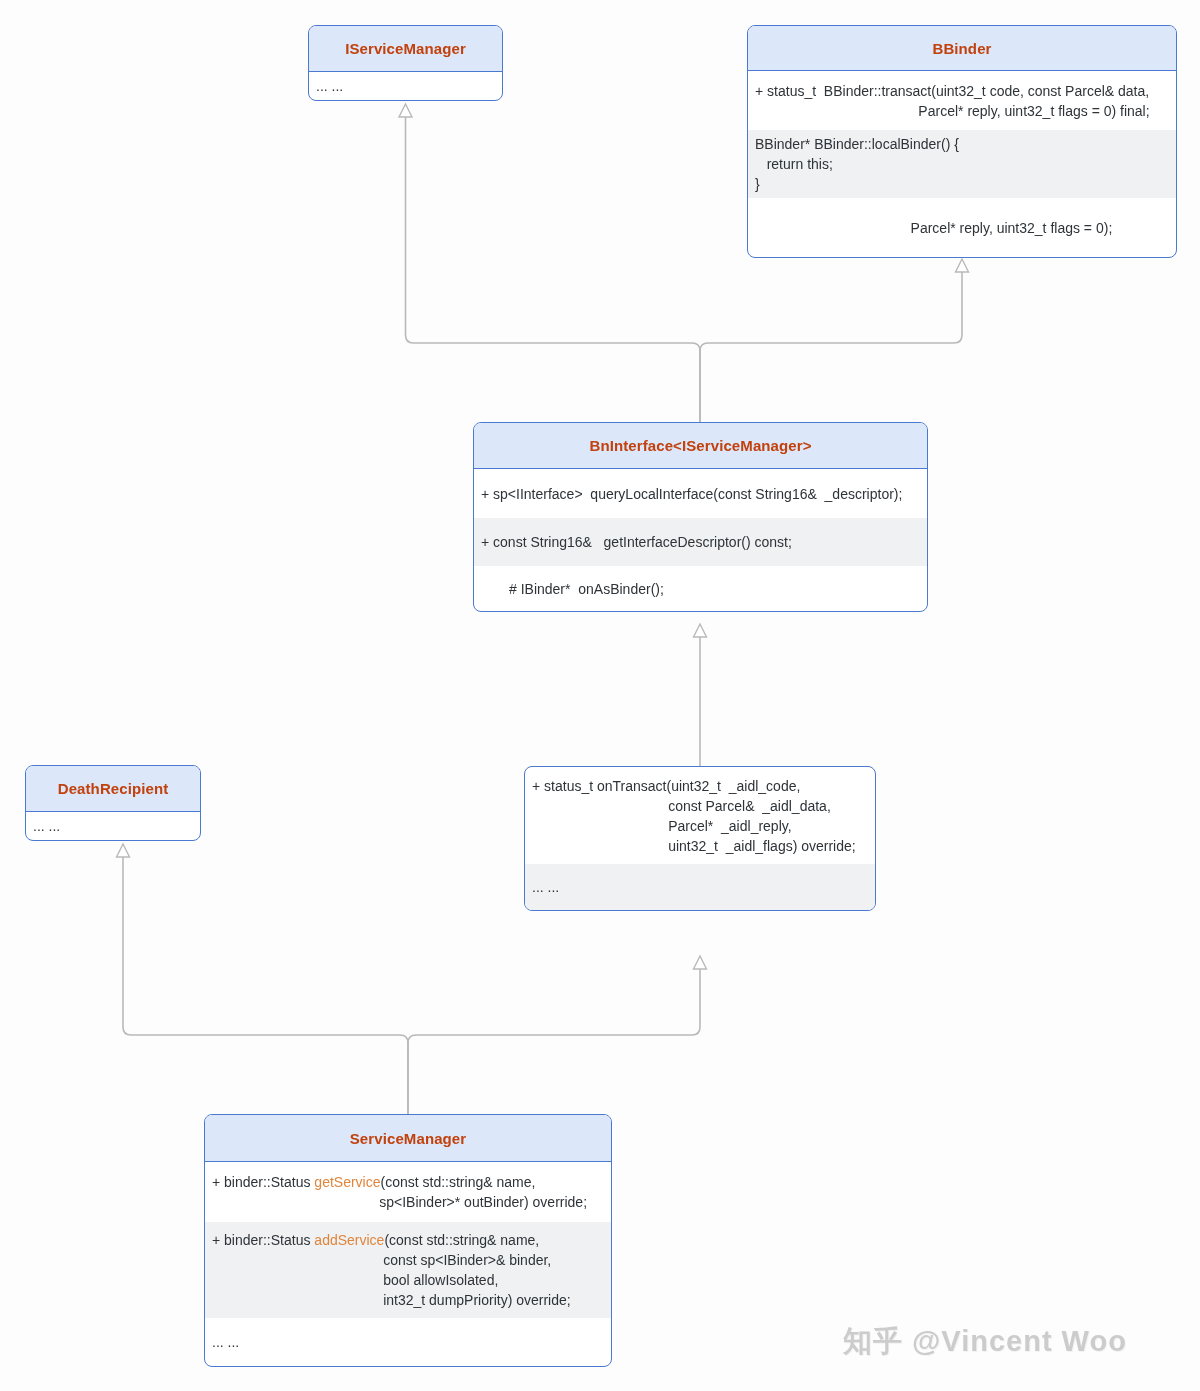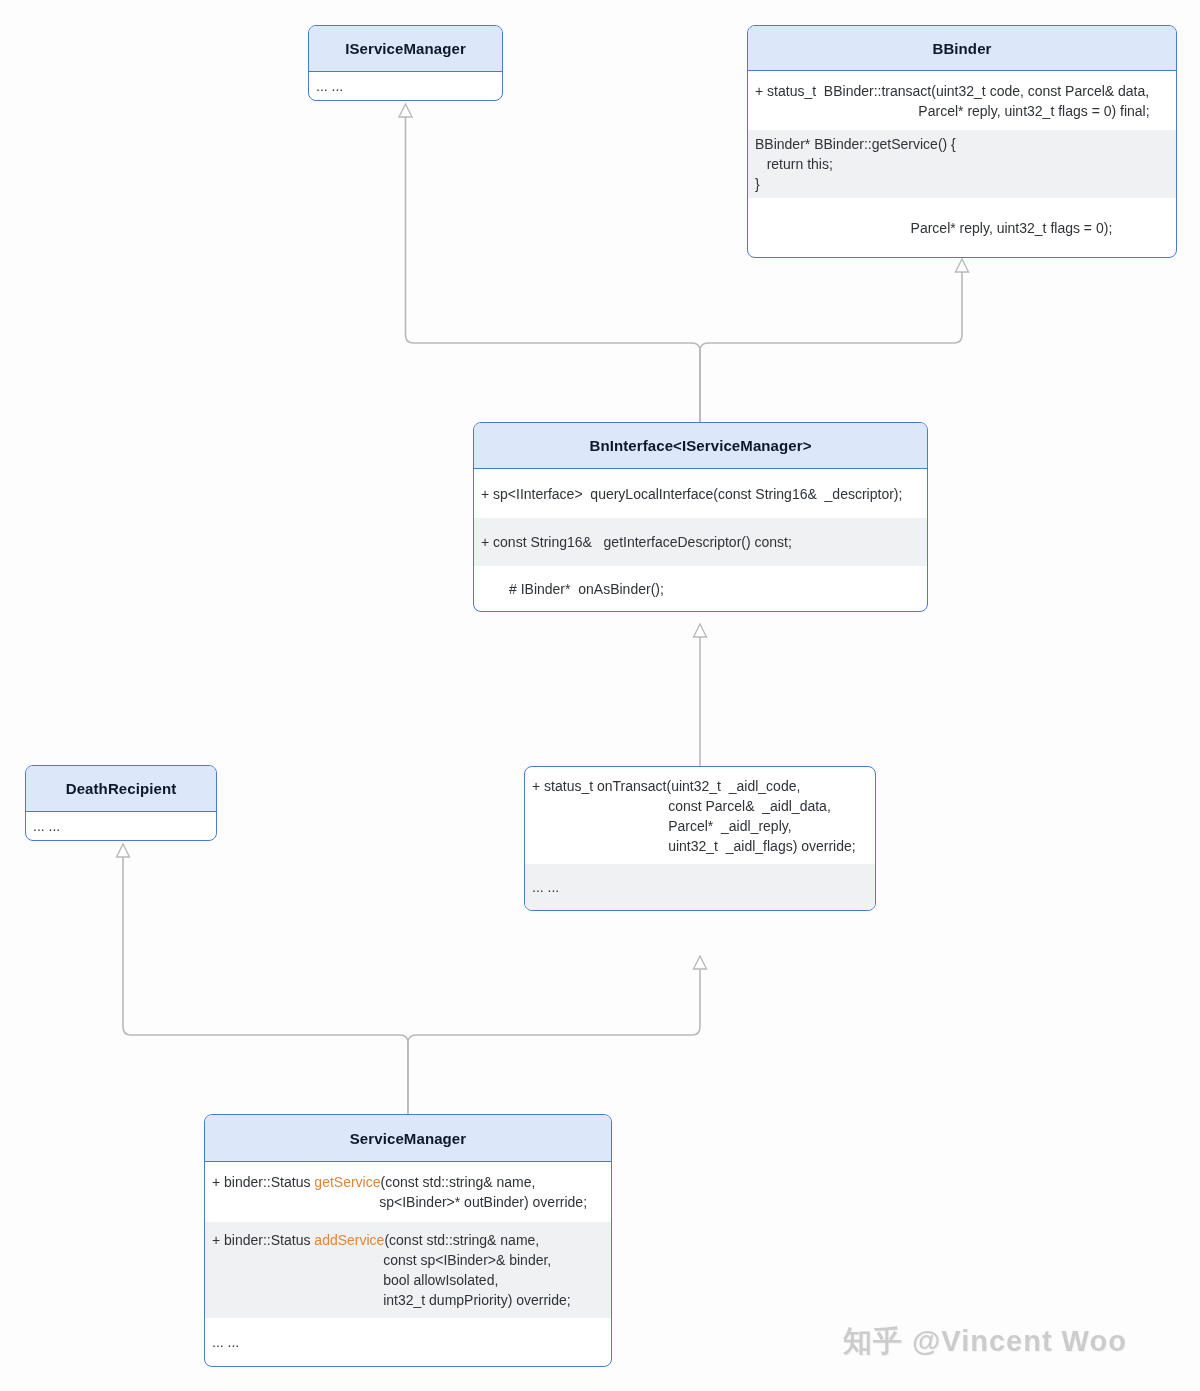--- a/index.html
+++ b/index.html
@@ -28,21 +28,21 @@
     position:absolute;
     background:#ffffff;
     border:1.7px solid var(--blue);
     border-radius:8px;
     overflow:hidden;
   }
   .class-header{
     background:var(--header-fill);
     border-bottom:1.7px solid var(--blue);
     display:flex;align-items:center;justify-content:center;
-    font-weight:bold;font-size:15px;color:#0f172a;
+    font-weight:bold;font-size:15px;color:#c2410c;
     letter-spacing:.1px;
   }
   .compartment{
     display:flex;flex-direction:column;justify-content:center;
     padding-left:7px;padding-right:4px;
     font-size:14px;color:var(--ink);
     overflow:hidden;
   }
   .compartment:nth-child(even){background:var(--alt-fill);}
   .code-line{white-space:pre;line-height:20px;}
@@ -58,21 +58,21 @@
   #cls-bbinder .compartment:nth-child(1){height:59px;}
   #cls-bbinder .compartment:nth-child(2){height:68px;}
   #cls-bbinder .compartment:nth-child(3){height:59px;}
 
   #cls-bninterface{left:473px;top:422px;width:455px;}
   #cls-bninterface .class-header{height:46px;}
   #cls-bninterface .compartment:nth-child(1){height:49px;}
   #cls-bninterface .compartment:nth-child(2){height:48px;}
   #cls-bninterface .compartment:nth-child(3){height:45px;margin-left:28px;}
 
-  #cls-deathrecipient{left:25px;top:765px;width:192px;}
+  #cls-deathrecipient{left:25px;top:765px;width:176px;}
   #cls-deathrecipient .class-header{height:46px;}
   #cls-deathrecipient .compartment:nth-child(1){height:28px;}
 
   #cls-bnservicemanager{left:524px;top:766px;width:352px;}
   #cls-bnservicemanager .class-header{height:44px;}
   #cls-bnservicemanager .compartment:nth-child(1){height:97px;}
   #cls-bnservicemanager .compartment:nth-child(2){height:46px;}
 
   #cls-servicemanager{left:204px;top:1114px;width:408px;}
   #cls-servicemanager .class-header{height:47px;}
@@ -120,21 +120,21 @@
   </div>
 
   <div class="class-box" id="cls-bbinder">
     <div class="class-header">BBinder</div>
     <div>
         <div class="compartment">
           <div class="code-line"><span>+ status_t  BBinder::transact(uint32_t code, const Parcel&amp; data,</span></div>
           <div class="code-line"><span>                                          Parcel* reply, uint32_t flags = 0) final;</span></div>
         </div>
         <div class="compartment">
-          <div class="code-line"><span>BBinder* BBinder::getService() {</span></div>
+          <div class="code-line"><span>BBinder* BBinder::localBinder() {</span></div>
           <div class="code-line"><span>   return this;</span></div>
           <div class="code-line"><span>}</span></div>
         </div>
         <div class="compartment">
           <div class="code-line"><span>                                        Parcel* reply, uint32_t flags = 0);</span></div>
         </div>
       </div>
   </div>
 
   <div class="class-box" id="cls-bninterface">

